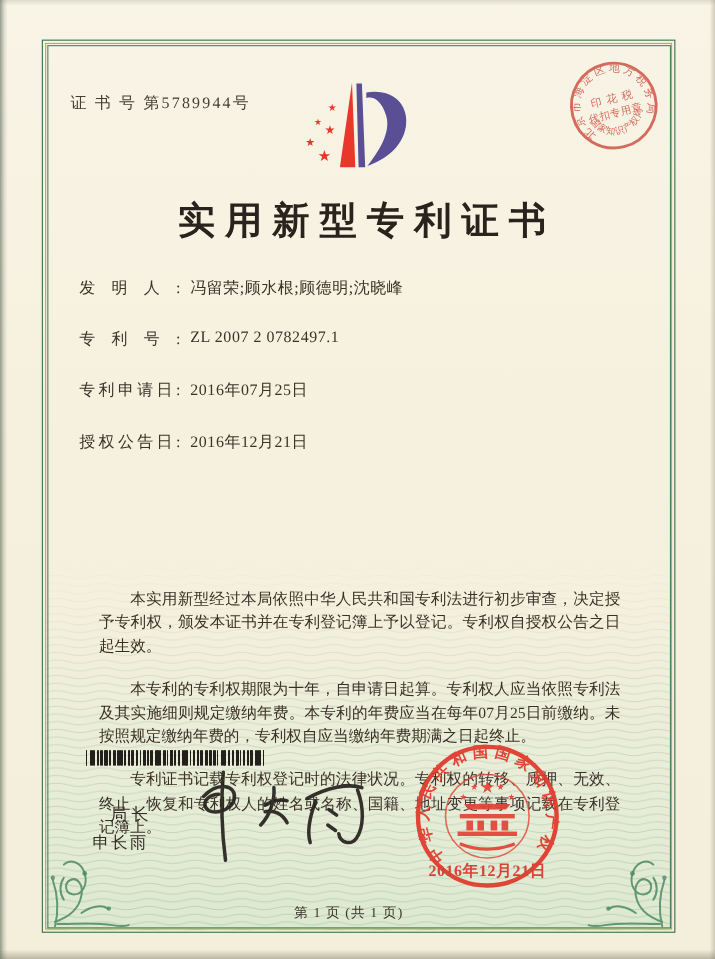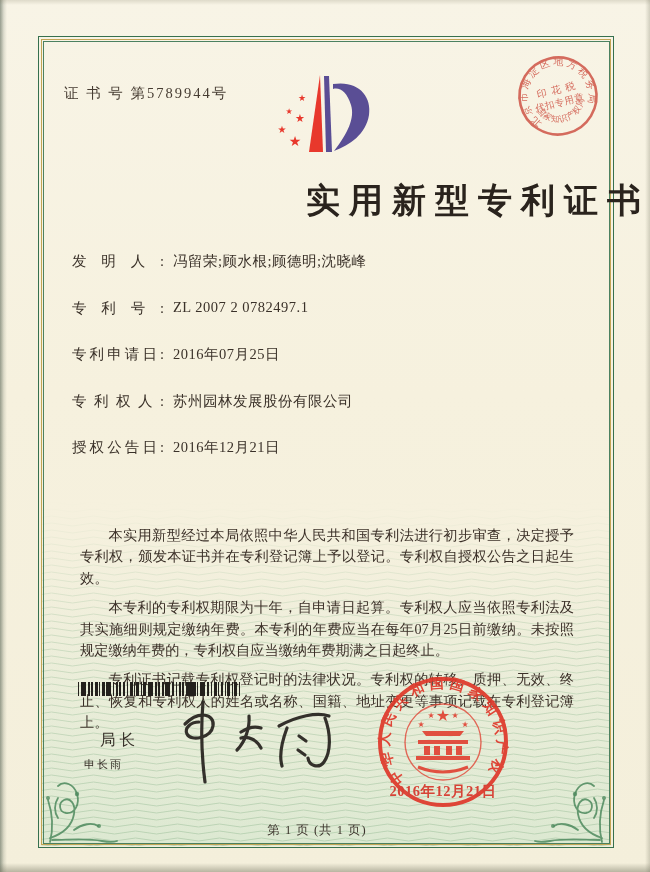--- a/index.html
+++ b/index.html
@@ -12,36 +12,36 @@
   .edge-bottom{left:0;right:0;bottom:0;height:9px;background:linear-gradient(0deg,rgba(110,110,90,.45),rgba(110,110,90,0));}
   .edge-right{right:0;top:0;bottom:0;width:5px;background:linear-gradient(270deg,rgba(120,120,100,.3),rgba(120,120,100,0));}
   .edge-top{left:0;right:0;top:0;height:5px;background:linear-gradient(180deg,rgba(130,125,100,.22),rgba(130,125,100,0));}
   
   .frame{left:38px;top:36px;width:576px;height:812px;}
   .f1{inset:0;border:1.5px solid #36704e;}
   .f2{inset:3px;border:1px solid #c3a554;}
   .f3{inset:4.5px;border:1.5px solid #4c8160;}
   
   .cert-no{left:64px;top:84px;font-size:14.5px;letter-spacing:2px;color:#463c32;}
-  .title{left:0;width:650px;top:178px;text-align:right;font-size:34px;font-weight:600;
+  .title{left:0;width:650px;top:178px;text-align:center;font-size:34px;font-weight:600;
          letter-spacing:9px;color:#2a231d;padding-left:17px;box-sizing:border-box;}
   .fields{left:72px;top:252px;width:500px;font-size:14.5px;color:#3a3129;}
   .field-row{height:46.6px;}
   .f-label{display:inline-block;width:92px;text-align:justify;text-align-last:justify;vertical-align:top;}
   .f-value{margin-left:9px;letter-spacing:.5px;}
   .paras{left:72px;top:517px;width:510px;font-size:14.2px;line-height:21.4px;
          text-align:justify;color:#3b3028;}
-  .paras p{margin:8px;text-indent:2em;}
+  .paras p{margin:18px;text-indent:2em;}
   .barcode{left:78px;top:682px;width:162px;height:14px;
     background-image:
       repeating-linear-gradient(90deg,#23201c 0 1.5px,transparent 1.5px 3.5px),
       repeating-linear-gradient(90deg,transparent 0 5px,#23201c 5px 7px,transparent 7px 12px),
       repeating-linear-gradient(90deg,#23201c 0 1px,transparent 1px 6.5px);}
   .sig-title{left:100px;top:730px;font-size:15.5px;letter-spacing:4px;color:#332c25;}
-  .sig-name{left:84px;top:757px;font-size:11px;letter-spacing:2px;color:#332c25;}
+  .sig-name{left:84px;top:757px;font-size:15px;letter-spacing:2px;color:#332c25;}
   .footer{left:0;width:596px;top:822px;text-align:center;font-size:12.5px;color:#3c342c;letter-spacing:1px;padding-left:19px;}
   .seal-svg{left:356px;top:655px;}
   .tax-svg{left:496px;top:34px;}
   .logo-svg{left:258px;top:60px;}
   .sig-svg{left:175px;top:698px;}
   .waves{left:41px;top:500px;}
   .flourish-l{left:44px;top:742px;}
   .flourish-r{left:534px;top:742px;transform:scaleX(-1);}
 </style>
 </head>
@@ -140,23 +140,20 @@
 
   <div class="abs fields">
     <div class="field-row">
       <span class="f-label">发明人:</span><span class="f-value">冯留荣;顾水根;顾德明;沈晓峰</span>
     </div>
     <div class="field-row">
       <span class="f-label">专利号:</span><span class="f-value">ZL 2007 2 0782497.1</span>
     </div>
     <div class="field-row">
       <span class="f-label">专利申请日:</span><span class="f-value">2016年07月25日</span>
-    </div>
-    <div class="field-row">
-      <span class="f-label">专利权人:</span><span class="f-value">苏州园林发展股份有限公司</span>
     </div>
     <div class="field-row">
       <span class="f-label">授权公告日:</span><span class="f-value">2016年12月21日</span>
     </div>
   </div>
 
   <div class="abs paras">
     <p>本实用新型经过本局依照中华人民共和国专利法进行初步审查，决定授予专利权，颁发本证书并在专利登记簿上予以登记。专利权自授权公告之日起生效。</p>
     <p>本专利的专利权期限为十年，自申请日起算。专利权人应当依照专利法及其实施细则规定缴纳年费。本专利的年费应当在每年07月25日前缴纳。未按照规定缴纳年费的，专利权自应当缴纳年费期满之日起终止。</p>
     <p>专利证书记载专利权登记时的法律状况。专利权的转移、质押、无效、终止、恢复和专利权人的姓名或名称、国籍、地址变更等事项记载在专利登记簿上。</p>

